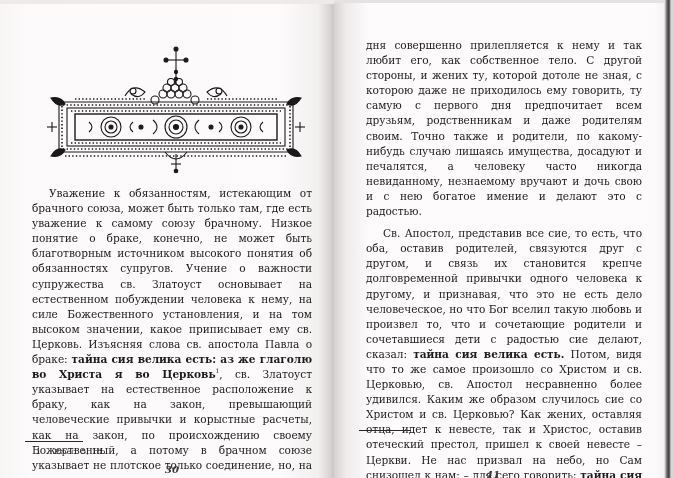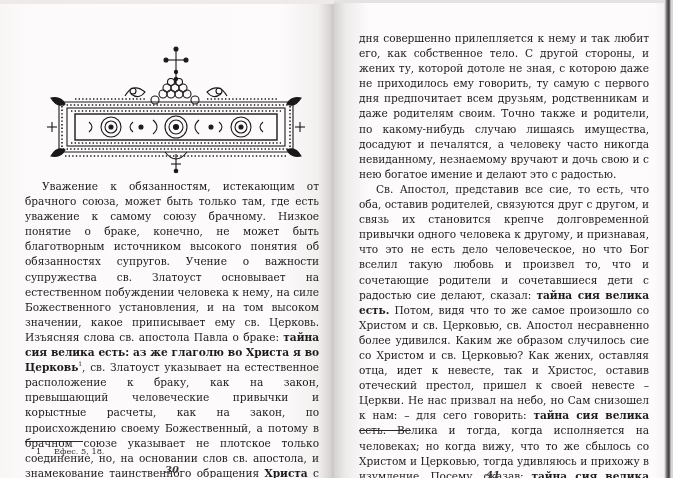--- a/index.html
+++ b/index.html
@@ -34,21 +34,21 @@
     background: #eeeaea;
   }
   .text {
     position: absolute;
     font-size: 10.6px;
     line-height: 15.1px;
     text-align: justify;
     hyphens: none;
     letter-spacing: -0.05px;
   }
-  .text p { margin: 0; }
+  .text p { margin: 7px; }
   .text p.indent { text-indent: 17px; }
   .left .text { left: 25px; top: 179px; width: 294px; }
   .right .text { left: 25px; top: 28px; width: 290px; }
   b { font-weight: bold; }
   sup { font-size: 6px; vertical-align: super; line-height: 0; }
   .fn-rule {
     position: absolute; height: 1px; background: #2a2828;
   }
   .left .fn-rule { left: 25px; top: 441px; width: 58px; }
   .right .fn-rule { left: 25px; top: 427px; width: 52px; }

